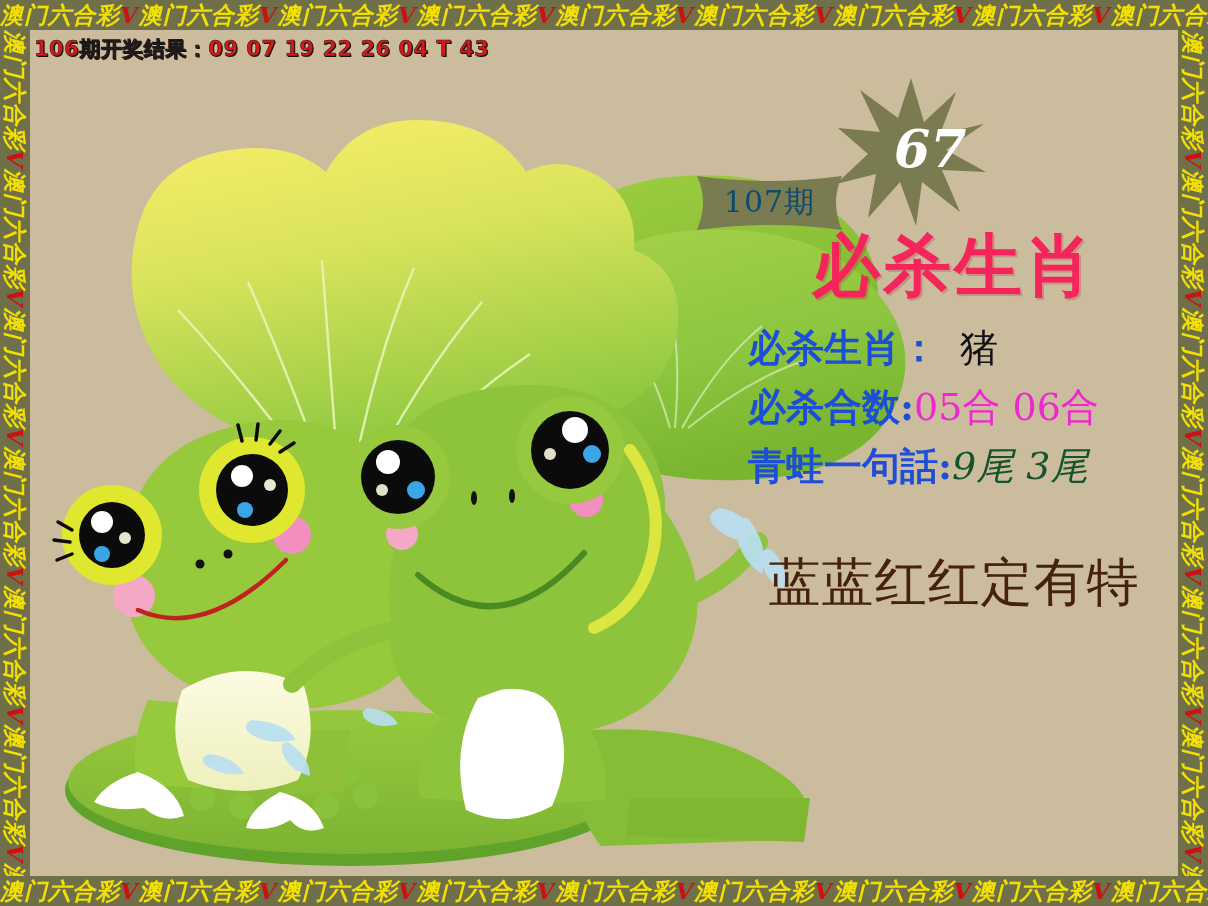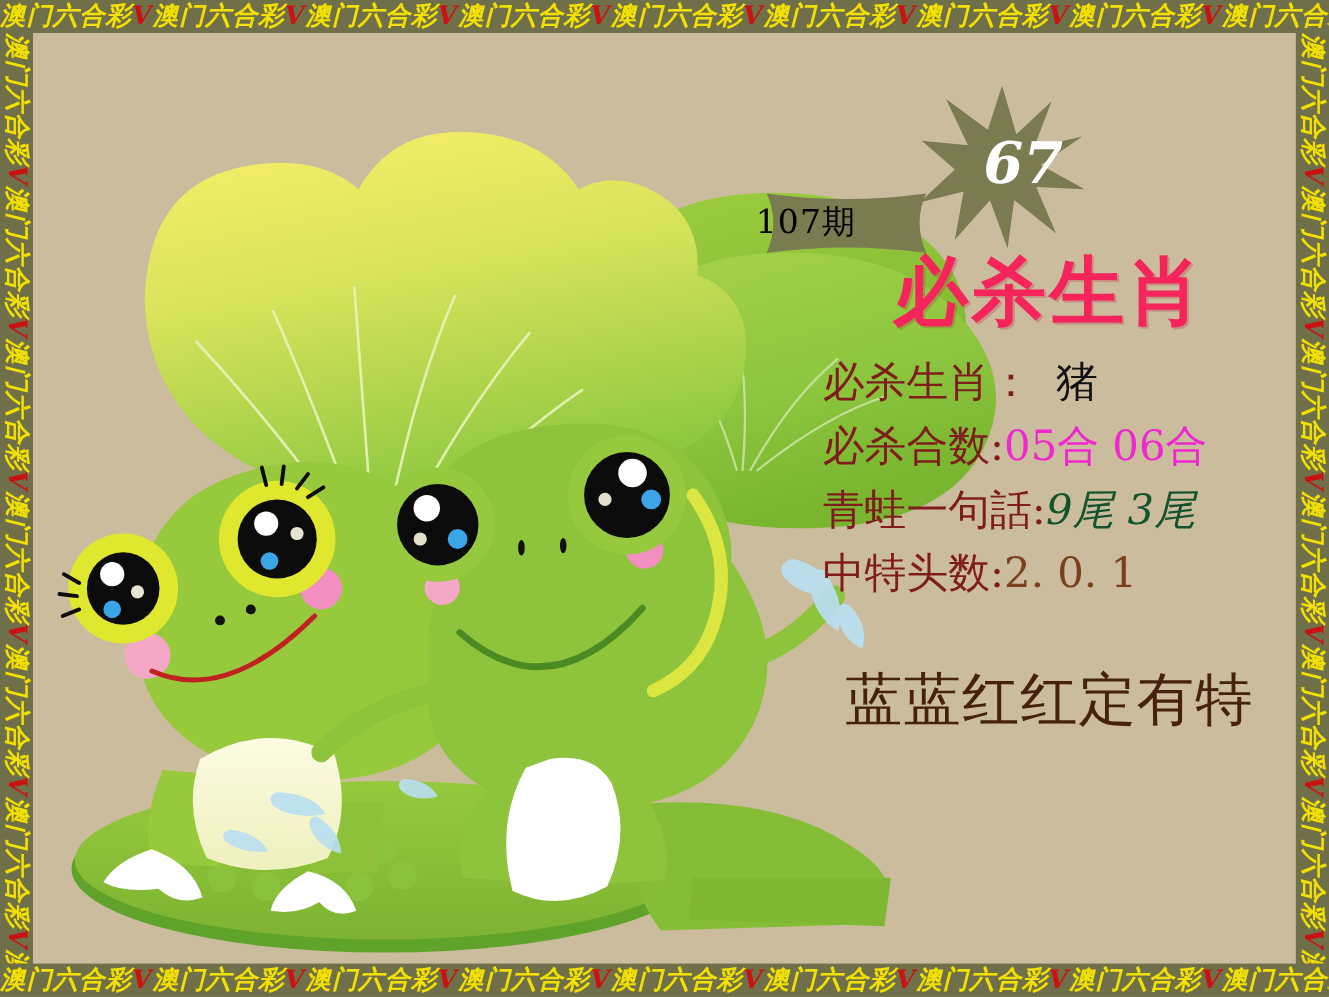--- a/index.html
+++ b/index.html
@@ -100,23 +100,23 @@
     font-family:"DejaVu Serif",serif;
   }
 
   
   .issue-banner{
     position:absolute; left:657px; top:142px;
     width:165px; height:62px; z-index:29;
   }
   .issue-text{
     position:absolute; left:657px; top:152px;
-    width:165px; text-align:left;
+    width:165px; text-align:center;
     font-family:"DejaVu Serif","Liberation Serif",serif;
-    font-size:30px; color:#000000; z-index:30;
+    font-size:30px; color:#0c4a6e; z-index:30;
     letter-spacing:1px;
   }
 
   
   .panel{ position:absolute; left:700px; top:200px; width:448px; z-index:35; }
 
   .panel-title{
     text-align:center;
     font-size:68px;
     font-weight:bold;
@@ -129,21 +129,21 @@
   }
 
   .rows{ margin-top:18px; padding-left:18px; }
   .row{
     font-family:"DejaVu Serif","Liberation Serif",serif;
     font-size:38px;
     line-height:1.52;
     color:#111111;
     white-space:nowrap;
   }
-  .row .lbl{ color:#7f1d1d; font-weight:normal;margin-top:47px; }
+  .row .lbl{ color:#1d4ed8; font-weight:bold;margin-top:47px; }
   .val{ font-family:"DejaVu Serif","Liberation Serif",serif; }
 
   .bottom-block{ margin-top:52px; text-align:center; }
   .bottom-title{
     font-size:46px; font-weight:bold; color:#f5245a;
     letter-spacing:2px; white-space:nowrap;
     font-family:"DejaVu Sans","Liberation Sans",sans-serif;
   }
   .bottom-phrase{
     margin-top:14px;
@@ -353,41 +353,41 @@
       </g>
 
       <g fill="#b9dff2" opacity=".9">
         <path d="M222 690 q34 2 44 20 q-30 6 -48 -8 q-6 -8 4 -12 Z"></path>
         <path d="M180 724 q26 4 34 20 q-26 2 -40 -10 q-4 -8 6 -10 Z"></path>
         <path d="M258 712 q22 14 22 34 q-22 -6 -28 -24 q-2 -10 6 -10 Z"></path>
         <path d="M338 678 q22 2 30 16 q-22 6 -34 -6 q-4 -8 4 -10 Z"></path>
       </g>
     </svg>
 
+    <div class="result-line">106期开奖结果：09 07 19 22 26 04 T 43</div>
 
     <svg class="burst" viewBox="0 0 150 148">
       <polygon fill="#7a7b50" points="75,0 88,44 120,14 104,56 148,46 110,72 150,94 106,92 124,134 86,104 80,148 64,104 32,140 40,96 0,106 32,76 2,50 44,54 24,12 62,40"></polygon>
     </svg>
     <div class="burst-num">67</div>
 
     <svg class="issue-banner" viewBox="0 0 165 62" preserveAspectRatio="none">
       <path fill="#7a7b50" d="M10 4 q12 26 0 54 q72 -10 145 0 q-12 -28 0 -54 q-74 10 -145 0 Z"></path>
     </svg>
     <div class="issue-text">107期</div>
 
 
     <div class="panel">
 
       <div class="panel-title">必杀生肖</div>
 
       <div class="rows" id="info-rows">
           <div class="row"><span class="lbl">必杀生肖：</span><span class="val" style="color: rgb(17, 17, 17); margin-left: 22px;">猪</span></div>
           <div class="row"><span class="lbl">必杀合数:</span><span class="val" style="color: rgb(239, 39, 207);">05合  06合</span></div>
           <div class="row"><span class="lbl">青蛙一句話:</span><span class="val" style="color: #14532d; font-style: italic;">9尾  3尾</span></div>
-          <div class="row"><span class="lbl">中特头数:</span><span class="val" style="color: rgb(123, 63, 29);">2. 0. 1</span></div>
         </div>
 
       <div class="bottom-block">
         <div class="bottom-phrase">蓝蓝红红定有特</div>
       </div>
     </div>
 
   </div>
 </div>
 

